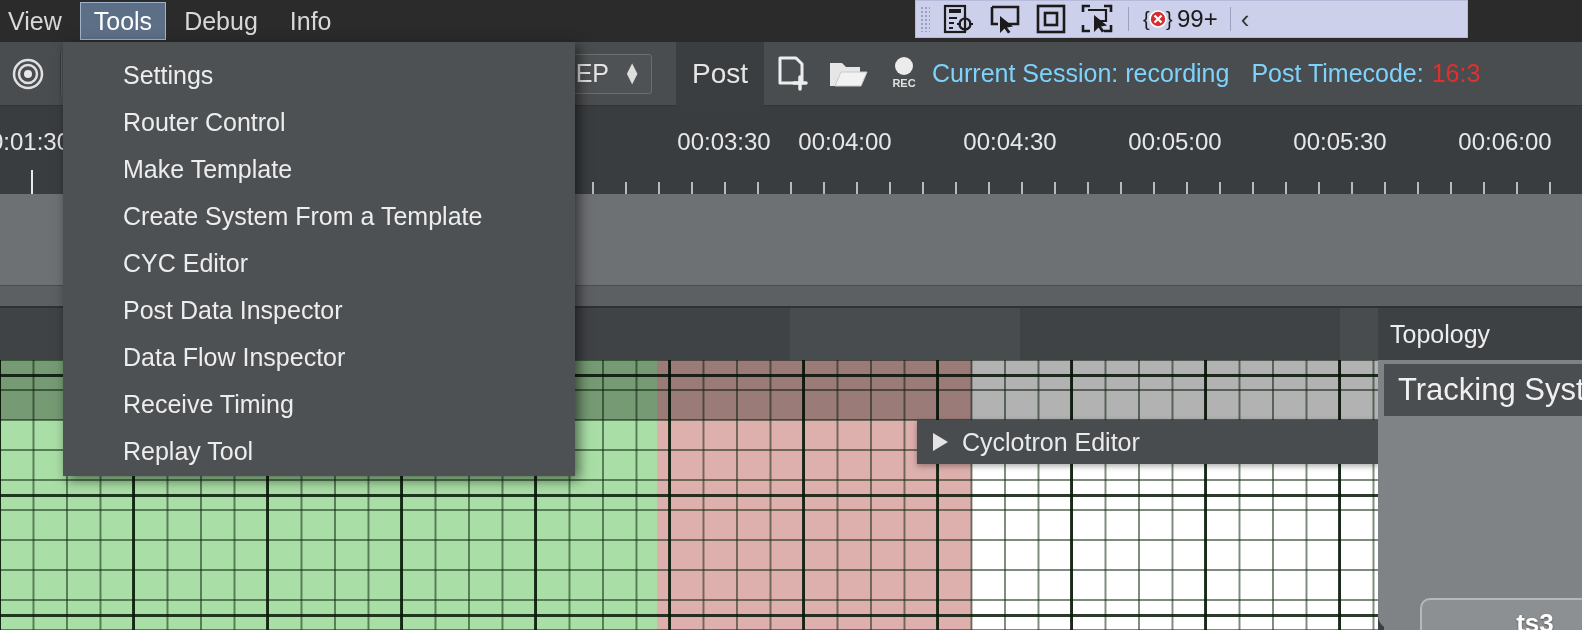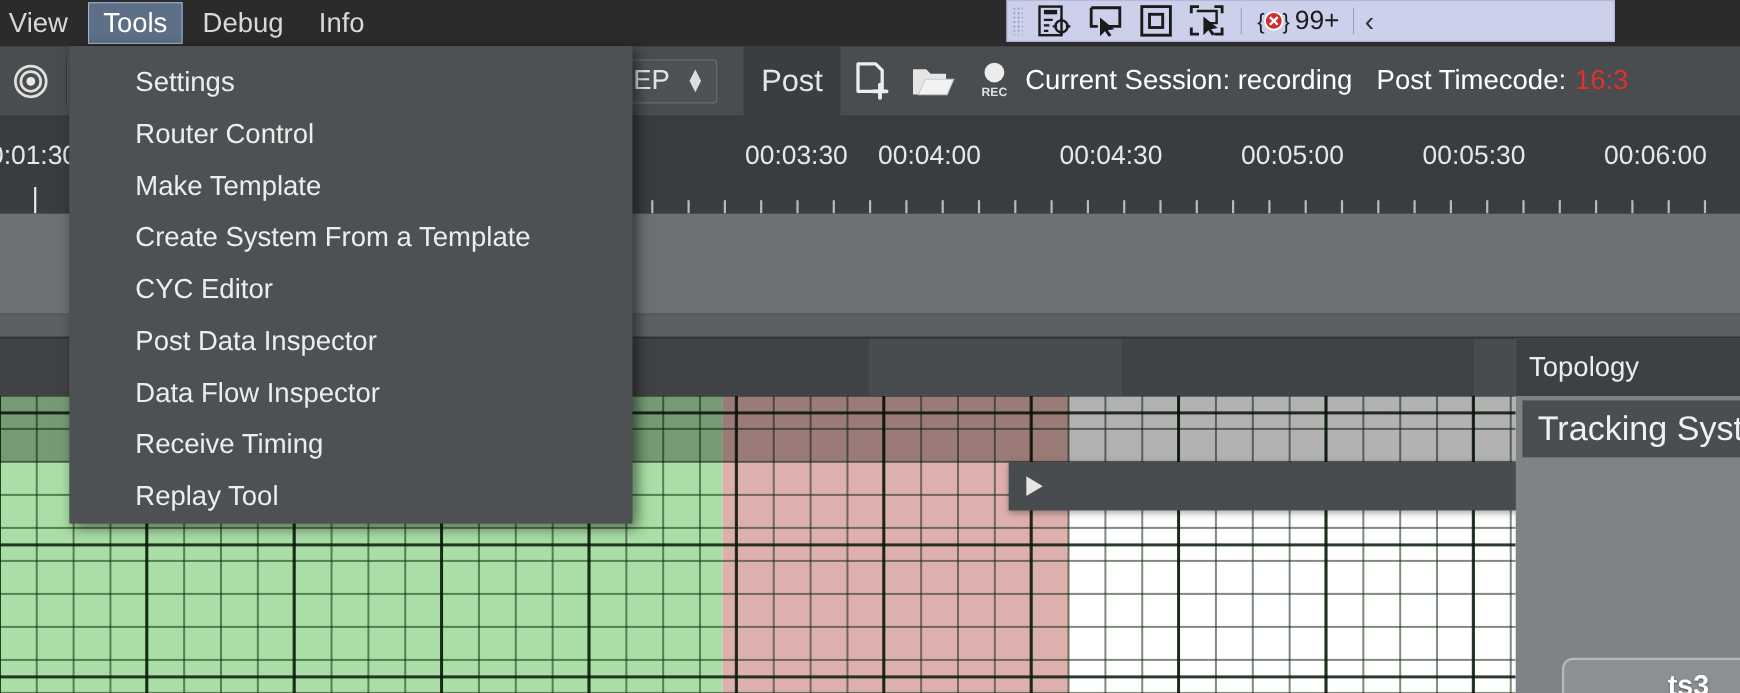--- a/index.html
+++ b/index.html
@@ -108,21 +108,21 @@
   }
   .post-btn {
     height: 64px;
     padding: 0 16px;
     background: #3b3e40;
     display: flex; align-items: center; justify-content: center;
     color: #e6e6e6; font-size: 28px;
     margin-left: 24px;
   }
   .tb-text {
-    color: #ffffff; font-size: 25px; white-space: nowrap;
+    color: #7dd3fc; font-size: 25px; white-space: nowrap;
   }
   .tb-text.red { color: #e03030; text-align: right; }
   .tb-gap { width: 22px; }
 
   
   .ruler {
     position: absolute; left: 0; top: 106px;
     width: 1582px; height: 88px;
     background: #3a3d40;
     overflow: hidden;
@@ -216,20 +216,21 @@
     border-bottom: 9px solid transparent;
     margin-right: 14px;
   }
   .cyc-label { color: #eaeaea; font-size: 25px; white-space: nowrap; }
 
   
   .topology {
     position: absolute; left: 1378px; top: 308px;
     width: 204px; height: 322px;
     background: #808385;
+    border-radius: 15px;
   }
   .topo-header {
     position: absolute; left: 0; top: 0;
     width: 204px; height: 52px;
     background: #3e4144;
     display: flex; align-items: center; padding-left: 12px;
   }
   .topo-title { color: #ededed; font-size: 25px; }
   .topo-sub {
     position: absolute; left: 6px; top: 56px;
@@ -394,20 +395,21 @@
     </div>
     <span class="tb-text">Current Session: recording</span>
     <div class="tb-gap"></div>
     <span class="tb-text">Post Timecode:</span>
     <span style="width:8px;"></span>
     <span class="tb-text red">16:3</span>
   </div>
 
   <div class="cyc-bar">
     <span class="cyc-tri"></span>
+    <span class="cyc-label">Cyclotron Editor</span>
   </div>
 
   <div class="topology">
     <div class="topo-header">
       <span class="topo-title">Topology</span>
     </div>
     <div class="topo-sub">
       <span class="topo-sub-text">Tracking Syst</span>
     </div>
     <div class="topo-body">

